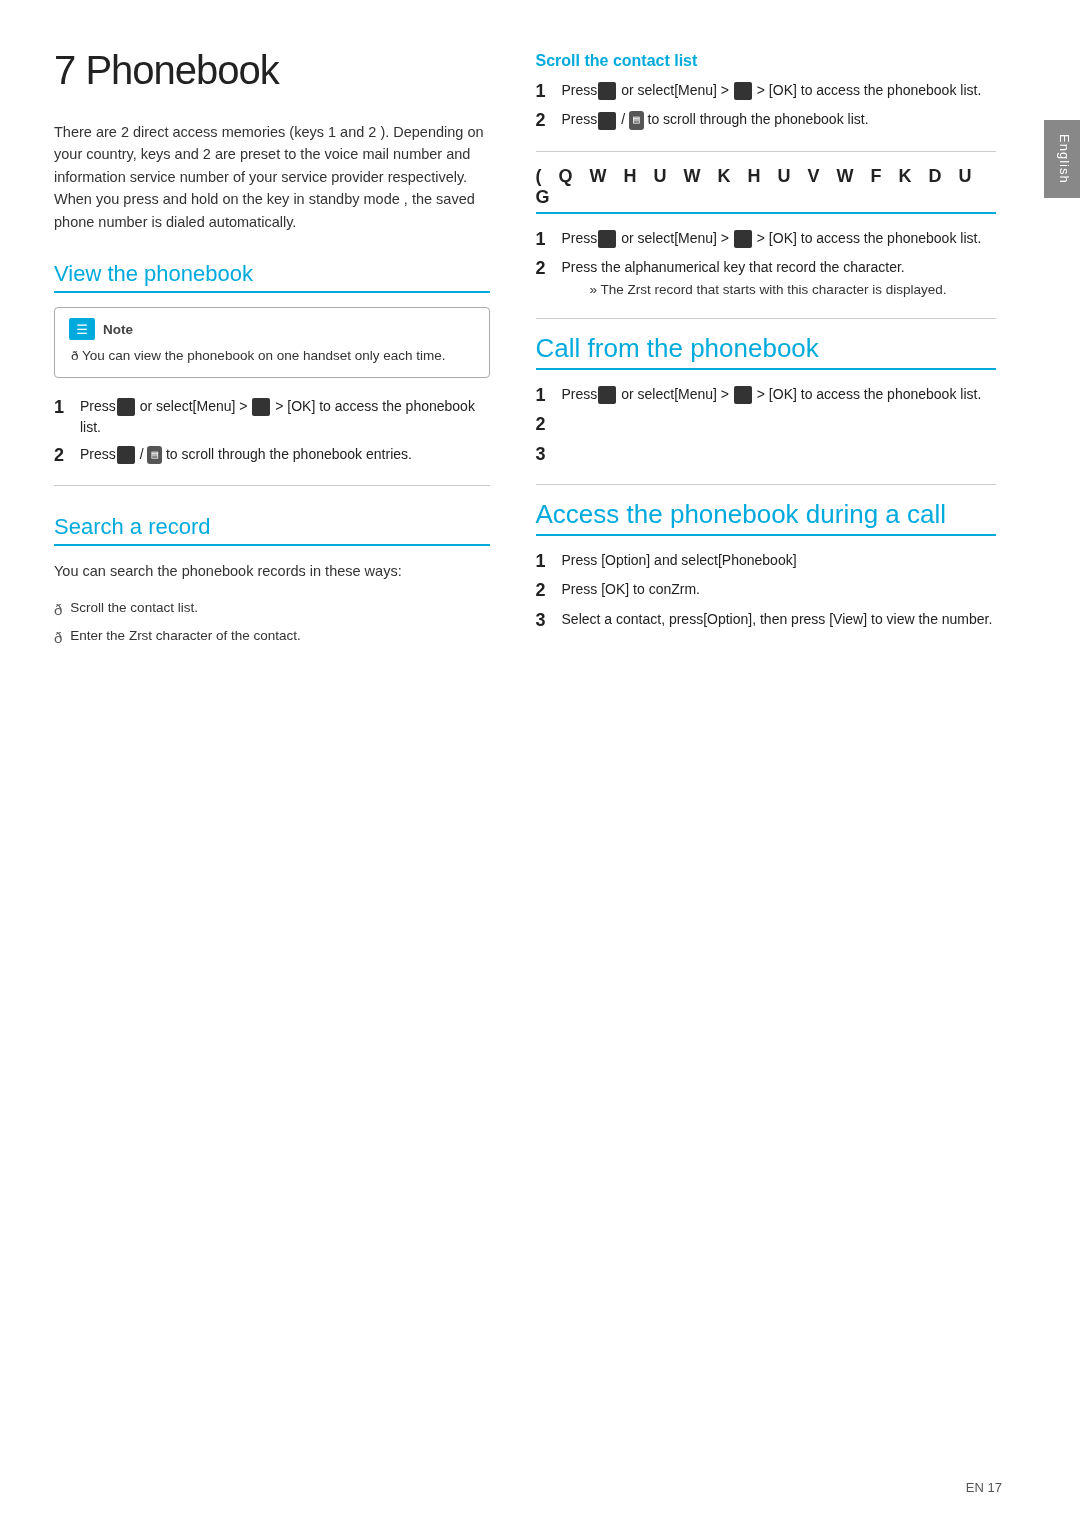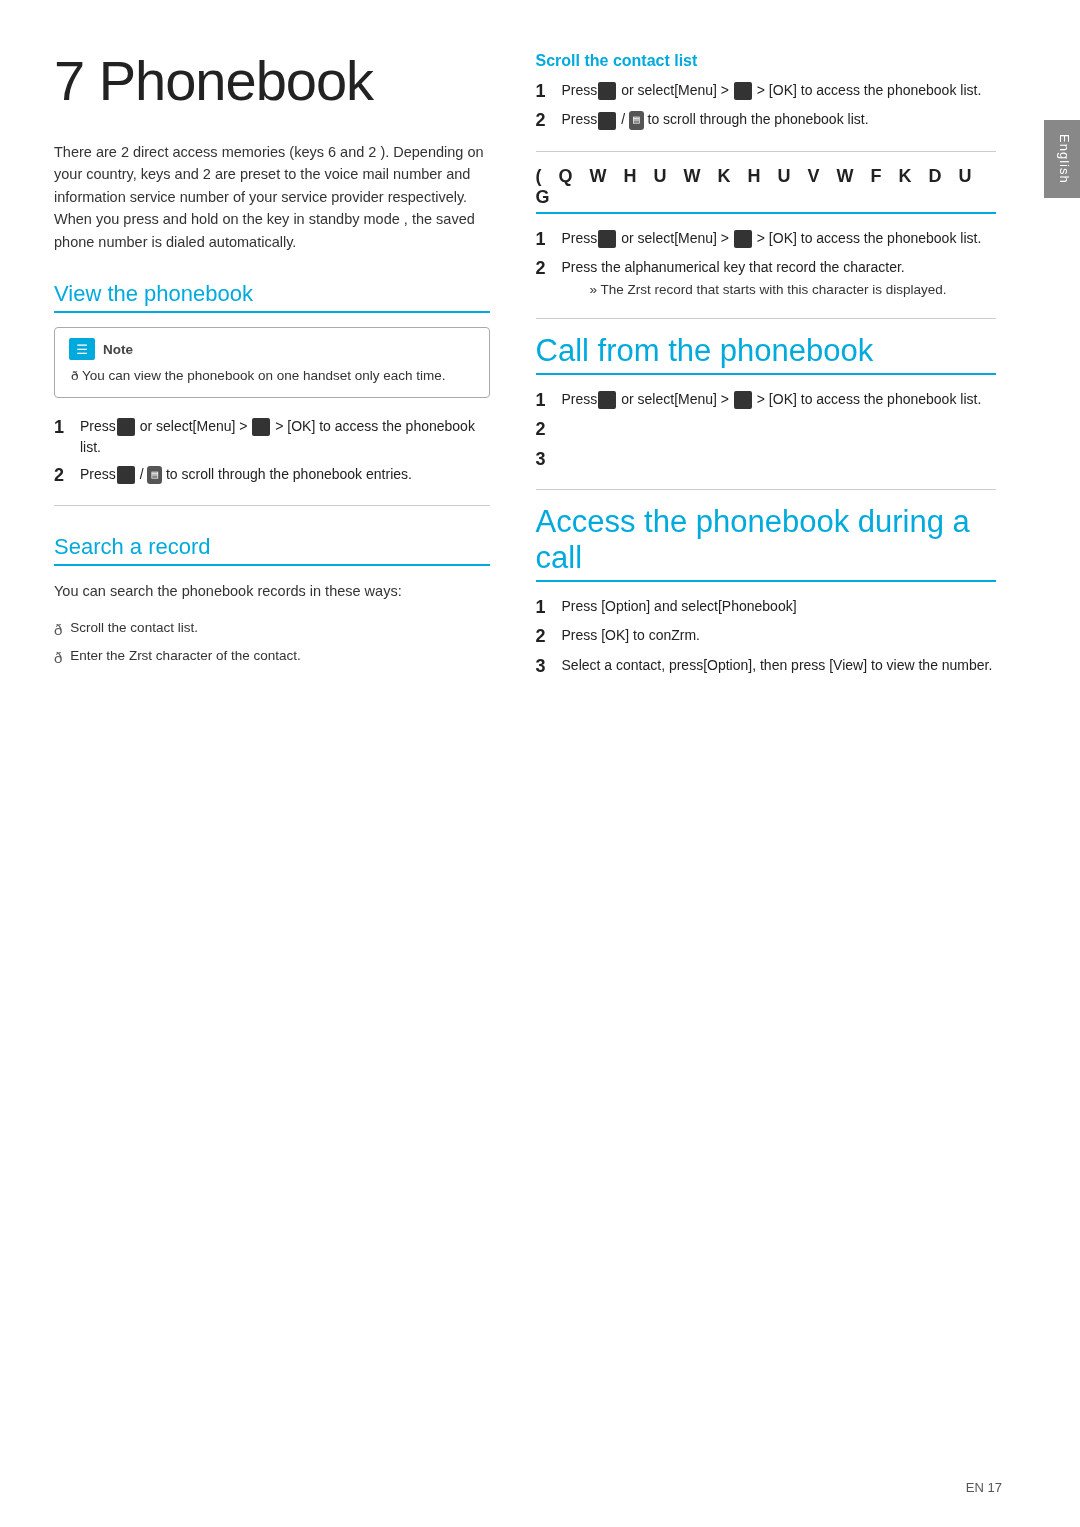--- a/index.html
+++ b/index.html
@@ -49,21 +49,21 @@
     }
 
     
     .right-col {
       width: 490px;
       padding-left: 10px;
     }
 
     
     .chapter-title {
-      font-size: 56px;
+      font-size: 40px;
       font-weight: 300;
       color: #222;
       margin-bottom: 28px;
       letter-spacing: -1px;
     }
 
     .chapter-title span.chapter-num {
       font-weight: 300;
     }
 
@@ -79,21 +79,21 @@
       font-size: 22px;
       font-weight: 400;
       color: #00aadd;
       border-bottom: 2px solid #00aadd;
       padding-bottom: 4px;
       margin-bottom: 14px;
       margin-top: 28px;
     }
 
     .section-heading-large {
-      font-size: 31px;
+      font-size: 26px;
       font-weight: 400;
       color: #00aadd;
       border-bottom: 2px solid #00aadd;
       padding-bottom: 4px;
       margin-bottom: 14px;
       margin-top: 10px;
     }
 
     
     .subsection-heading {
@@ -266,21 +266,21 @@
   <div class="lang-tab">English</div>
 
   <div class="content">
 
     <div class="left-col">
 
       <h1 class="chapter-title">
         <span class="chapter-num">7</span>&nbsp;<span>Phonebook</span>
       </h1>
 
-      <p class="intro-text">There are 2 direct access memories (keys 6 and 2 ). Depending on your country, keys and 2 are preset to the voice mail number and information service number of your service provider respectively. When you press and hold on the key in standby mode , the saved phone number is dialed automatically.</p>
+      <p class="intro-text">There are 2 direct access memories (keys 1 and 2 ). Depending on your country, keys and 2 are preset to the voice mail number and information service number of your service provider respectively. When you press and hold on the key in standby mode , the saved phone number is dialed automatically.</p>
 
       <h2 class="section-heading">View the phonebook</h2>
 
       <div class="note-box">
         <div class="note-header">
           <span class="note-icon">☰</span>
           <span class="note-label">Note</span>
         </div>
         <div class="note-content">ð  You can view the phonebook on one handset only each time.</div>
       </div>

